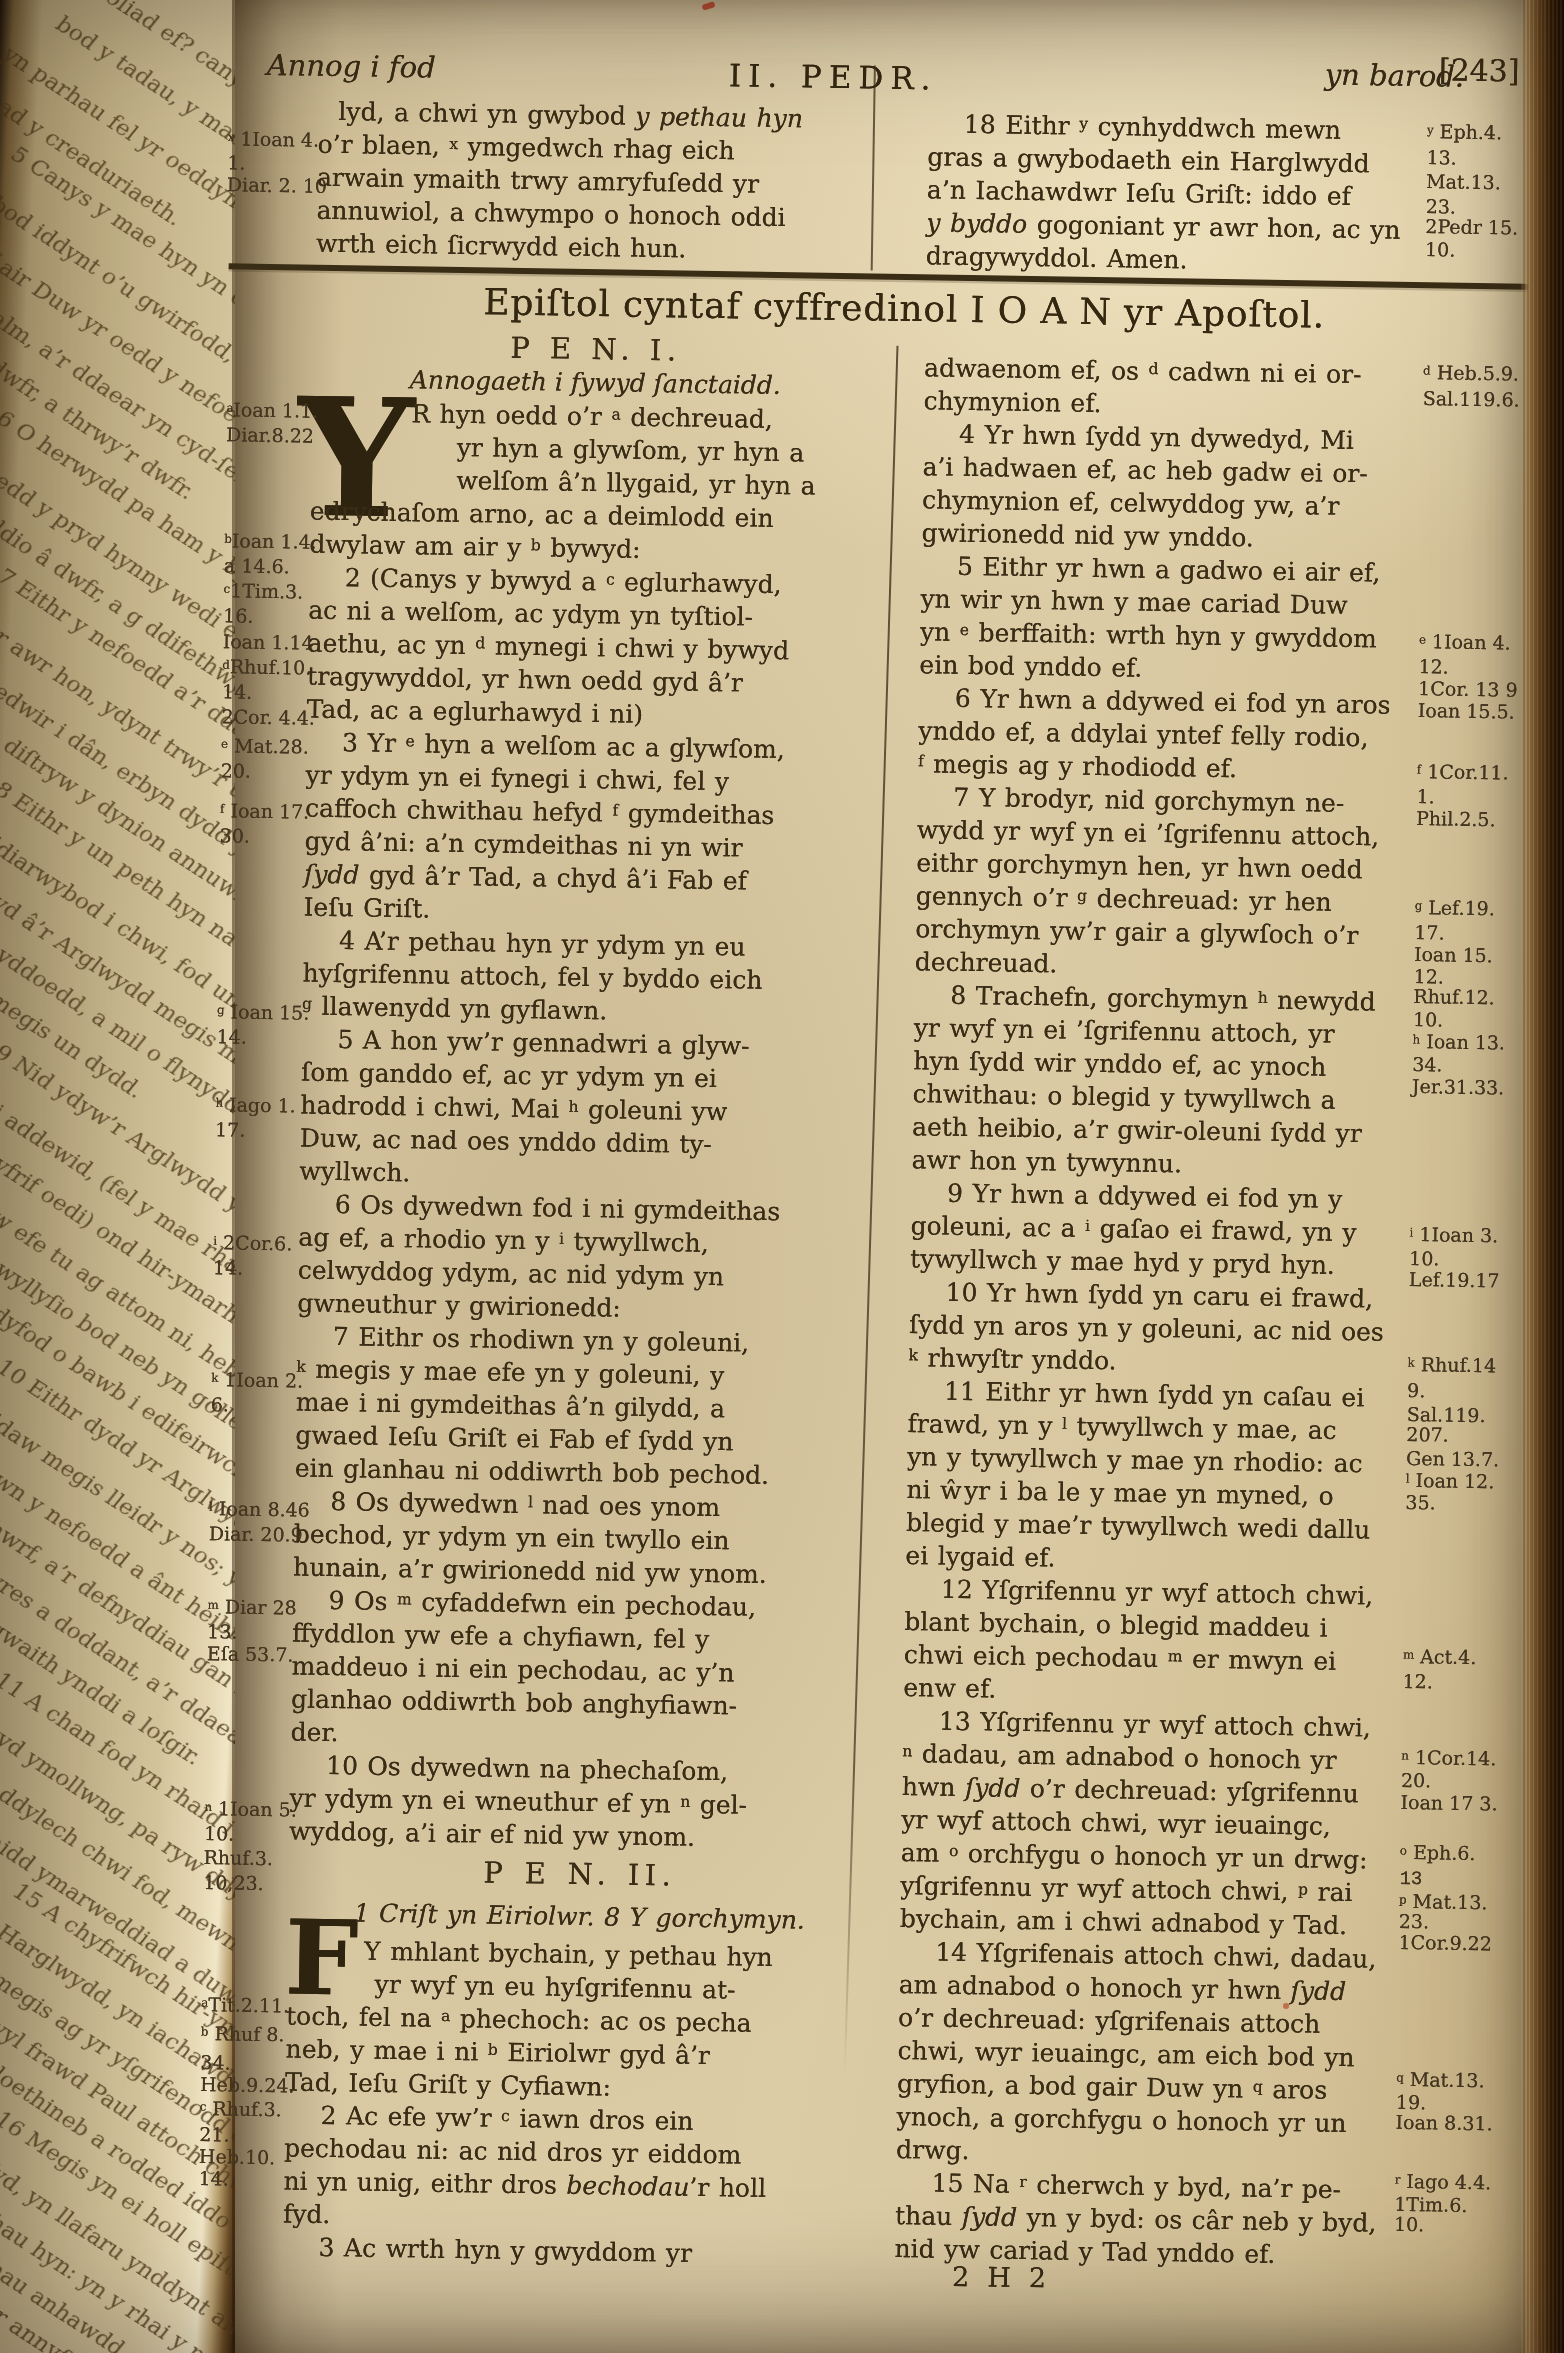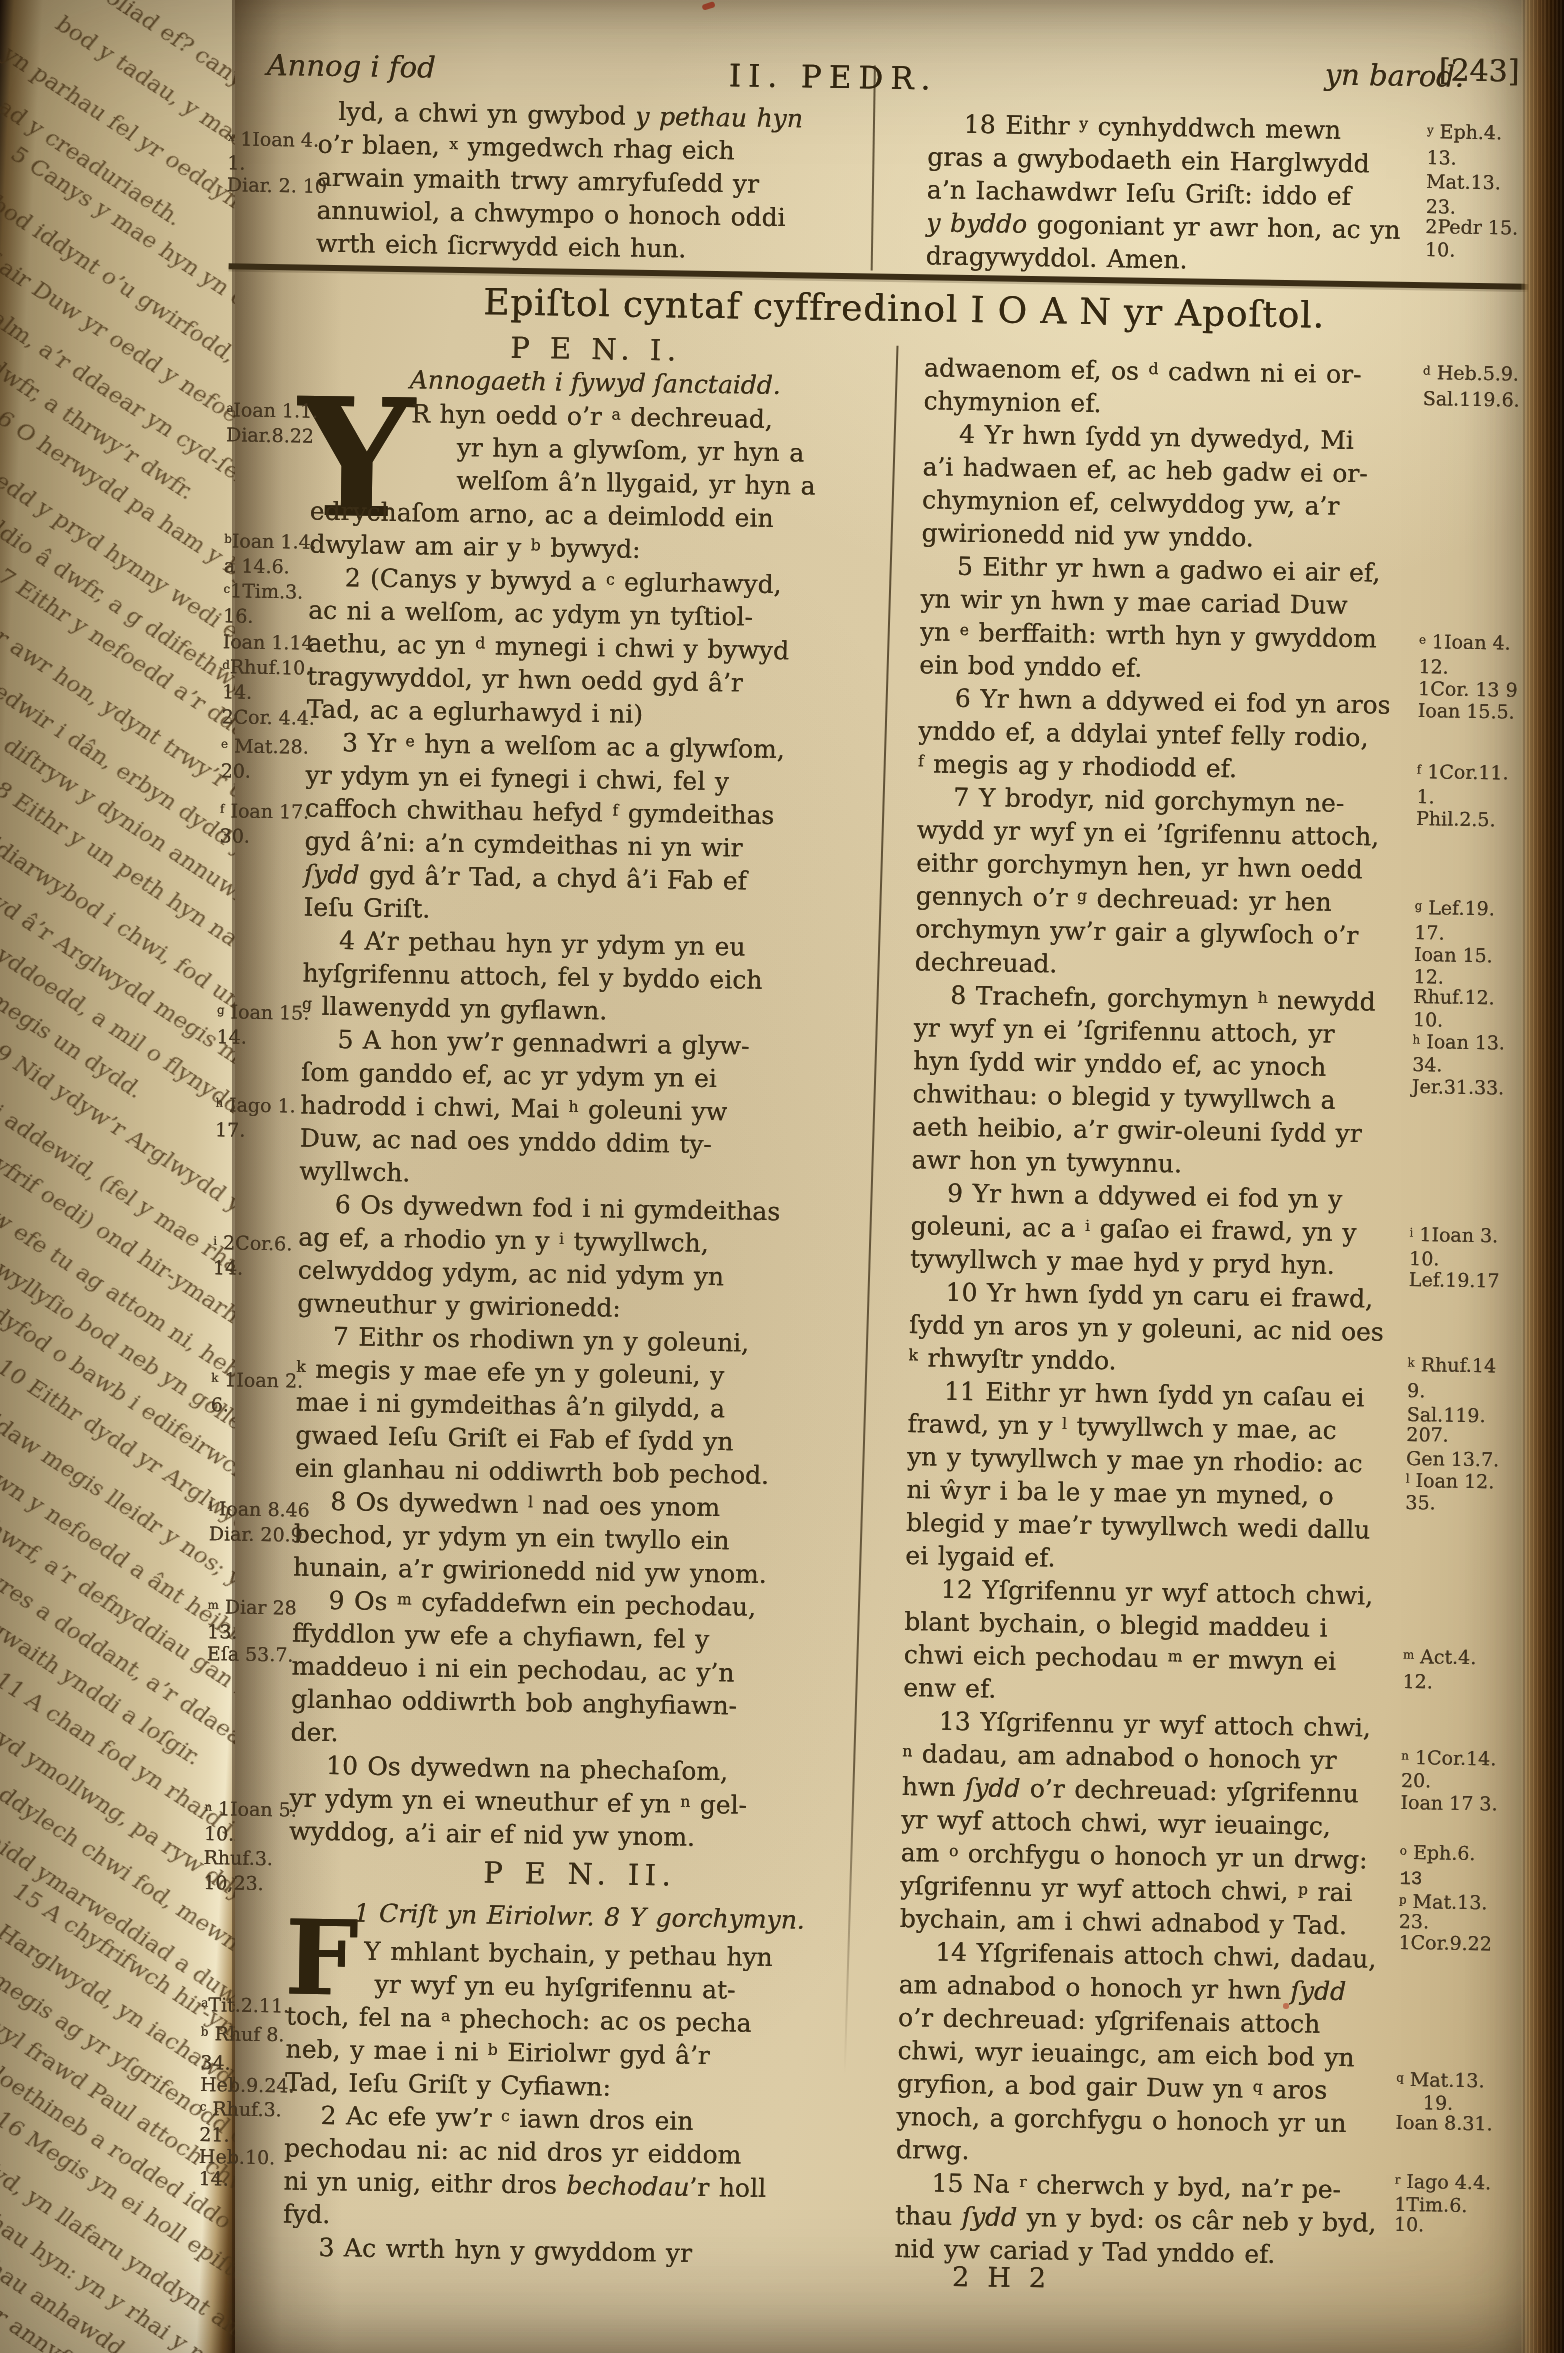--- a/index.html
+++ b/index.html
@@ -396,21 +396,21 @@
         <div class="mn" style="top: 1660px;">12.</div>
         <div class="mn" style="top: 1736px;"><sup>n</sup> 1Cor.14.</div>
         <div class="mn" style="top: 1759px;">20.</div>
         <div class="mn" style="top: 1781px;">Ioan 17 3.</div>
         <div class="mn" style="top: 1831px;"><sup>o</sup> Eph.6.</div>
         <div class="mn" style="top: 1858px; font-family: Liberation Mono, monospace;">13</div>
         <div class="mn" style="top: 1880px;"><sup>p</sup> Mat.13.</div>
         <div class="mn" style="top: 1900px;">23.</div>
         <div class="mn" style="top: 1921px;">1Cor.9.22</div>
         <div class="mn" style="top: 2058px;"><sup>q</sup> Mat.13.</div>
-        <div class="mn" style="top: 2081px; margin-left: 27px;">19.</div>
+        <div class="mn" style="top: 2081px;">19.</div>
         <div class="mn" style="top: 2101px;">Ioan 8.31.</div>
         <div class="mn" style="top: 2160px;"><sup>r</sup> Iago 4.4.</div>
         <div class="mn" style="top: 2183px;">1Tim.6.</div>
         <div class="mn" style="top: 2203px;">10.</div>
       </div>
 
     <div class="sig">2 H 2</div>
   </div>
 
   <div class="edge-right"></div>

